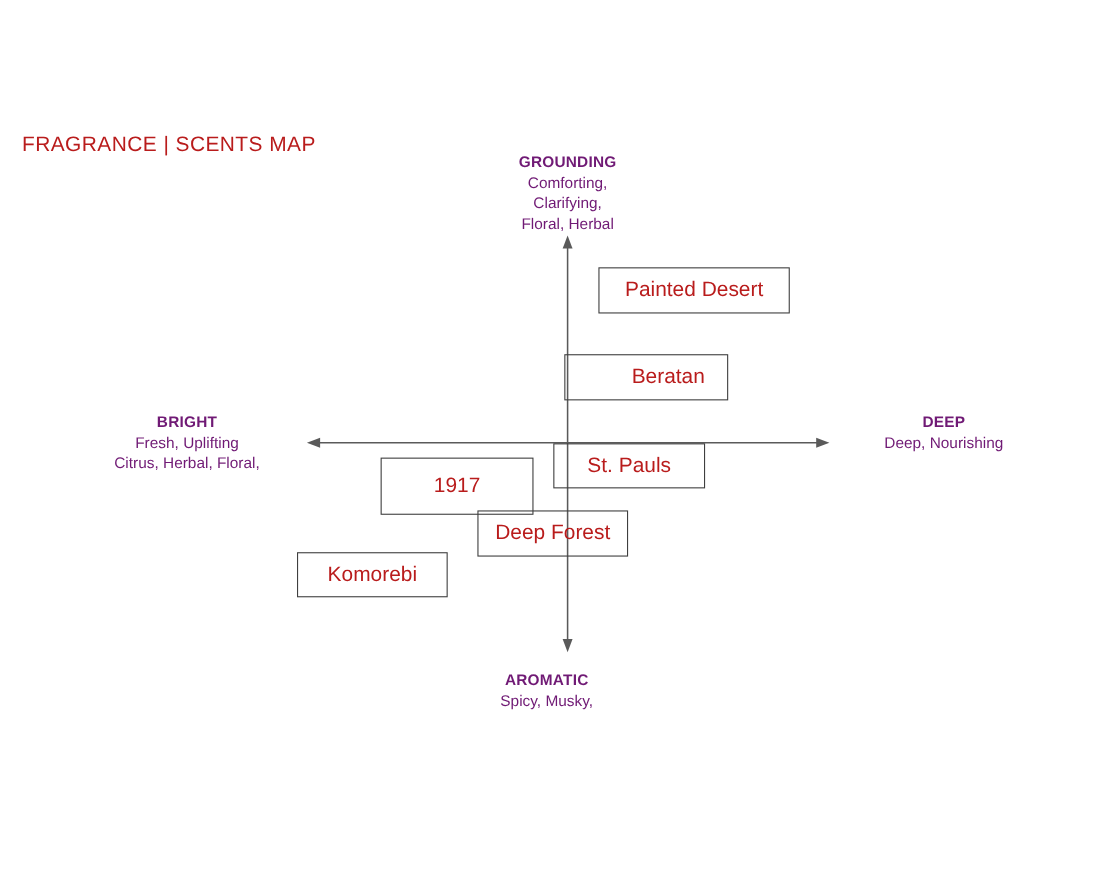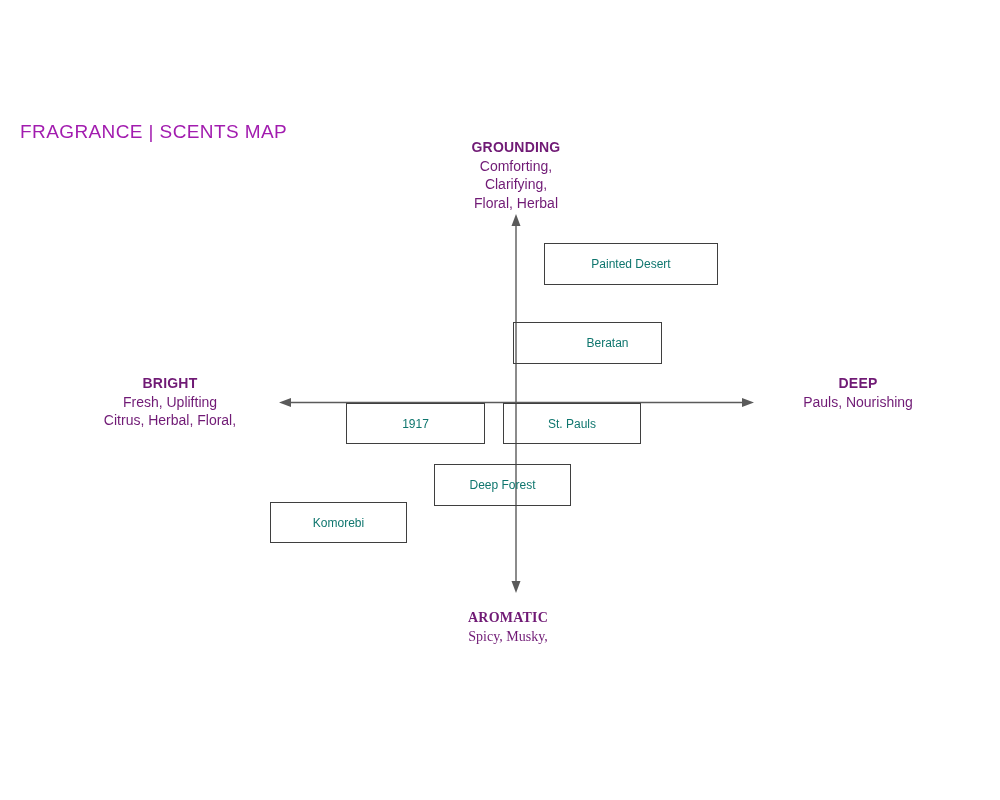--- a/index.html
+++ b/index.html
@@ -17,21 +17,21 @@
     color: #1d1d1d;
   }
   .page-title {
     position: absolute;
     left: 20px;
     top: 121px;
     margin: 0;
     font-size: 19px;
     font-weight: 400;
     letter-spacing: 0.4px;
-    color: #a21caf;
+    color: #b91c1c;
     white-space: nowrap;
   }
   .axes-svg {
     position: absolute;
     left: 0;
     top: 0;
     width: 1000px;
     height: 800px;
   }
   .axis-label {
@@ -41,36 +41,36 @@
     font-size: 14px;
     color: #701a75;
   }
   .axis-label .axis-head {
     font-weight: 700;
     letter-spacing: 0.2px;
   }
   .axis-top    { left: 416px; top: 138px; width: 200px; }
   .axis-left   { left:  60px; top: 374px; width: 220px; }
   .axis-right  { left: 748px; top: 374px; width: 220px; }
-  .axis-bottom { left: 398px; top: 609px; width: 220px; font-family: Liberation Serif, serif; }
+  .axis-bottom { left: 387px; top: 609px; width: 220px; }
   .scent-box {
     position: absolute;
     border: 1.5px solid #3f3f3f;
     background: transparent;
     display: flex;
     align-items: center;
     justify-content: center;
-    font-size: 12px;
-    color: #0f766e;
+    font-size: 19px;
+    color: #b91c1c;
     box-sizing: border-box;
     white-space: nowrap;
   }
   .pos-painted-desert { left: 544px; top: 243px; width: 174px; height: 42px; }
   .pos-beratan        { left: 513px; top: 322px; width: 149px; height: 42px; padding-left: 40px; }
-  .pos-1917           { left: 346px; top: 403px; width: 139px; height: 41px; }
+  .pos-1917           { left: 346px; top: 416px; width: 139px; height: 52px; }
   .pos-st-pauls       { left: 503px; top: 403px; width: 138px; height: 41px; }
   .pos-deep-forest    { left: 434px; top: 464px; width: 137px; height: 42px; }
   .pos-komorebi       { left: 270px; top: 502px; width: 137px; height: 41px; }
 </style>
 </head>
 <body>
 
 <div class="canvas">
 
   <h1 class="page-title">FRAGRANCE | SCENTS MAP</h1>
@@ -94,21 +94,21 @@
   </div>
 
   <div class="axis-label axis-left">
     <div class="axis-head">BRIGHT</div>
     <div>Fresh, Uplifting</div>
     <div>Citrus, Herbal, Floral,</div>
   </div>
 
   <div class="axis-label axis-right">
     <div class="axis-head">DEEP</div>
-    <div>Pauls, Nourishing</div>
+    <div>Deep, Nourishing</div>
   </div>
 
   <div class="axis-label axis-bottom">
     <div class="axis-head">AROMATIC</div>
     <div>Spicy, Musky,</div>
   </div>
 
   <div class="scent-box pos-painted-desert">Painted Desert</div>
   <div class="scent-box pos-beratan">Beratan</div>
   <div class="scent-box pos-1917">1917</div>

